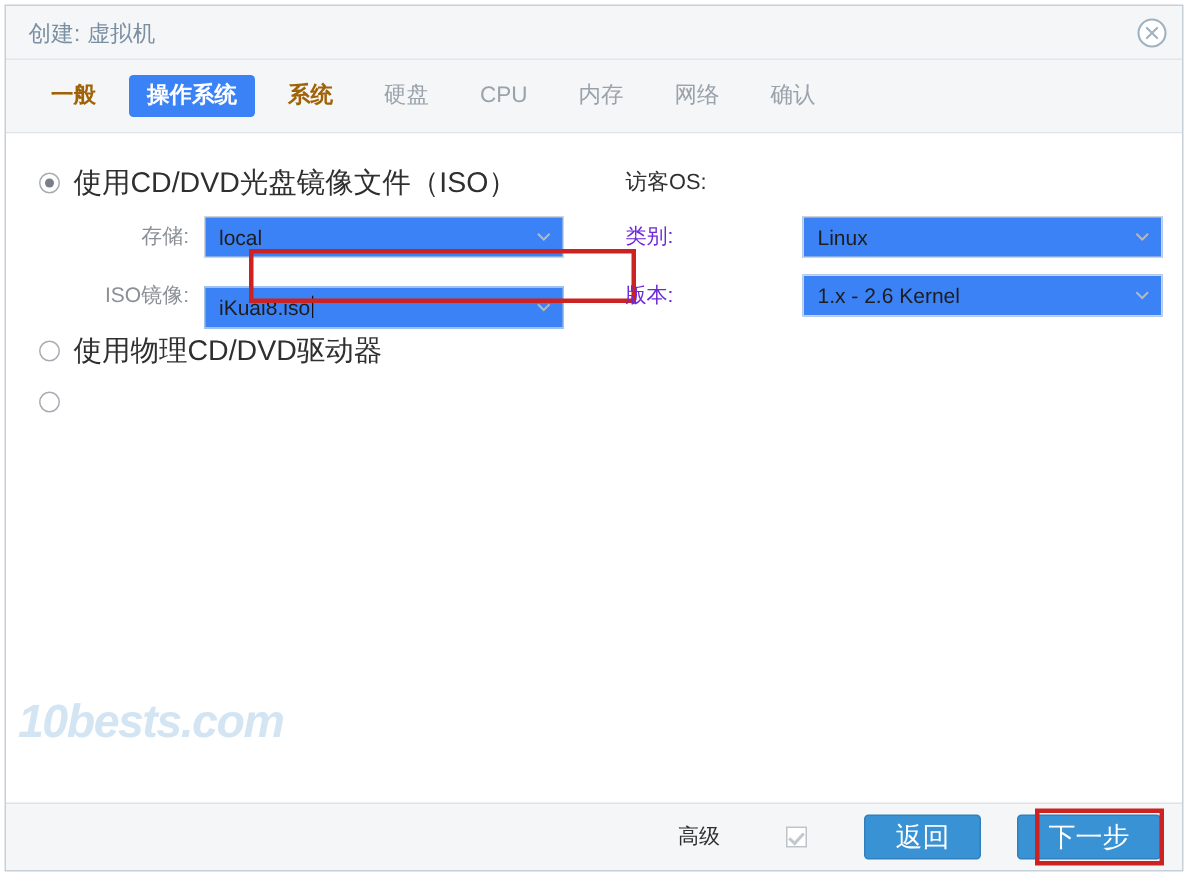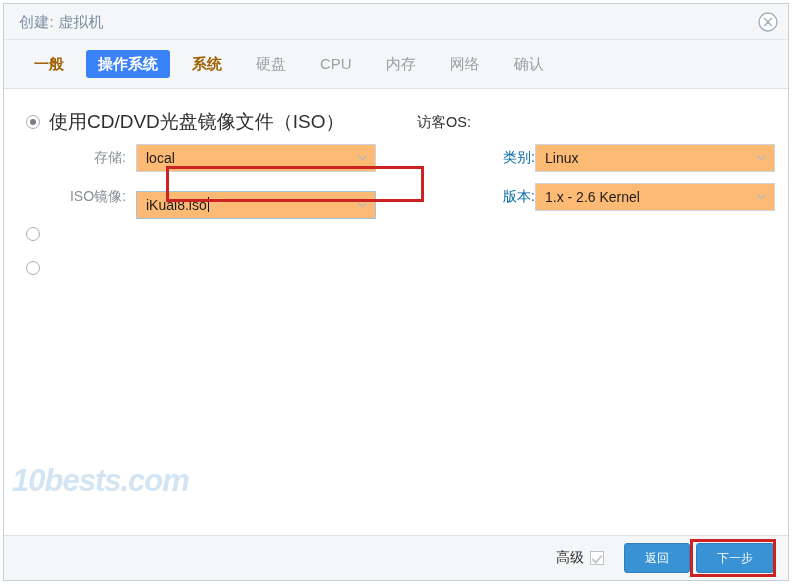--- a/index.html
+++ b/index.html
@@ -159,40 +159,40 @@
     width: 110px;
     text-align: right;
     padding-right: 10px;
     font-size: 14px;
     color: #8b9096;
     white-space: nowrap;
     box-sizing: border-box;
   }
   .field-label-left {
     width: 118px;
-    text-align: right;
+    text-align: left;
     font-size: 14px;
-    color: #0369a1;
+    color: #6d28d9;
     white-space: nowrap;
     box-sizing: border-box;
   }
   .section-head {
     font-size: 14.5px;
     color: #2f2f2f;
     height: 26px;
     line-height: 26px;
     margin-bottom: 8px;
   }
 
   .select {
     position: relative;
     width: 240px;
     height: 28px;
     border: 1px solid #cfd4d9;
-    background: #fdba74;
+    background: #3b82f6;
     box-sizing: border-box;
     display: flex;
     align-items: center;
     cursor: pointer;
   }
   .select .val {
     font-size: 14px;
     color: #1d1d1d;
     padding-left: 9px;
     white-space: nowrap;
@@ -260,20 +260,21 @@
     display: flex;
     align-items: center;
     justify-content: flex-end;
     padding-right: 14px;
     box-sizing: border-box;
   }
   .adv-wrap {
     display: flex;
     align-items: center;
     margin-right: 14px;
+    gap: 38px;
   }
   .adv-label {
     font-size: 14px;
     color: #2f2f2f;
     margin-right: 6px;
   }
   .checkbox {
     width: 14px;
     height: 14px;
     border: 1px solid #bdc3c9;
@@ -287,27 +288,27 @@
     position: absolute;
     left: 3px;
     top: 1px;
     width: 4px;
     height: 8px;
     border: solid #c2c8ce;
     border-width: 0 2px 2px 0;
     transform: rotate(42deg);
   }
   .btn {
-    font-size: 12px;
+    font-size: 18px;
     color: #ffffff;
     background: #3892d4;
     border: 1px solid #3180bd;
     border-radius: 3px;
     padding: 5px 20px;
-    margin-left: 6px;
+    margin-left: 24px;
     cursor: pointer;
     line-height: 18px;
     white-space: nowrap;
     box-sizing: border-box;
   }
   #redbox-next {
     position: absolute;
     right: 12px;
     top: 3px;
     width: 86px;
@@ -369,20 +370,21 @@
             <span class="caret">
               <svg width="9" height="6" viewBox="0 0 9 6">
                   <path d="M0.6 0.8 L4.5 4.7 L8.4 0.8" fill="none" stroke="#b3b9bf" stroke-width="1.3"></path>
                 </svg>
             </span>
           </div>
         </div>
 
         <div class="radio-row">
           <div class="radio"></div>
+          <div class="radio-label">使用物理CD/DVD驱动器</div>
         </div>
 
         <div class="radio-row">
           <div class="radio"></div>
         </div>
 
         <div class="redbox" id="redbox-iso"></div>
       </div>
 
       <div class="col-right">

